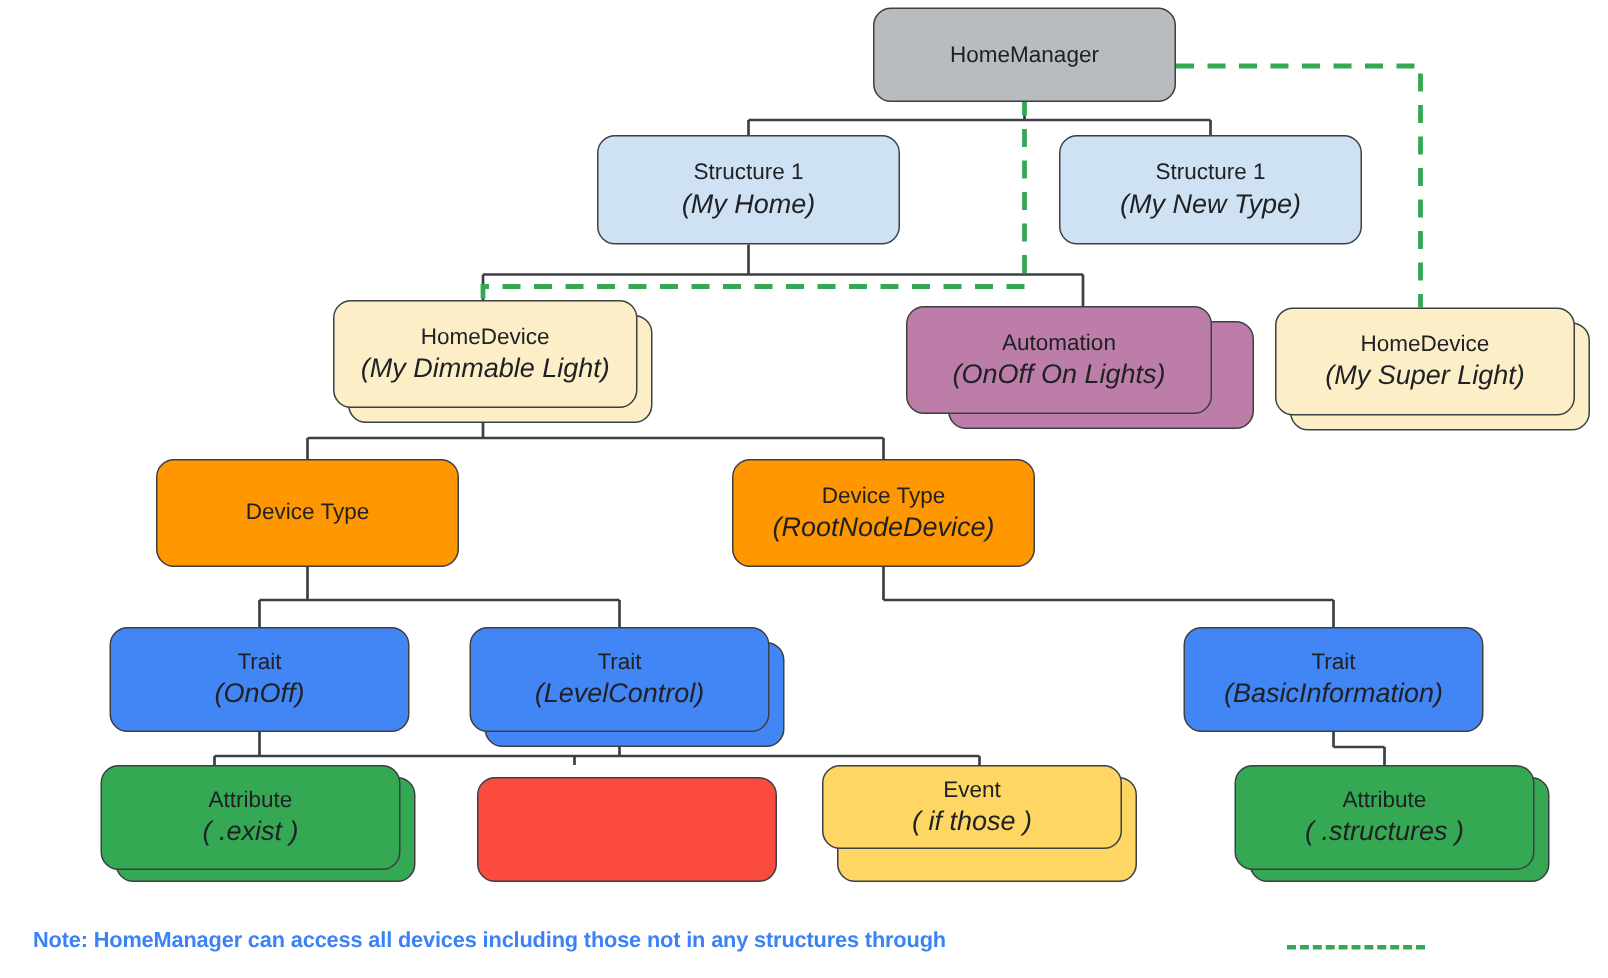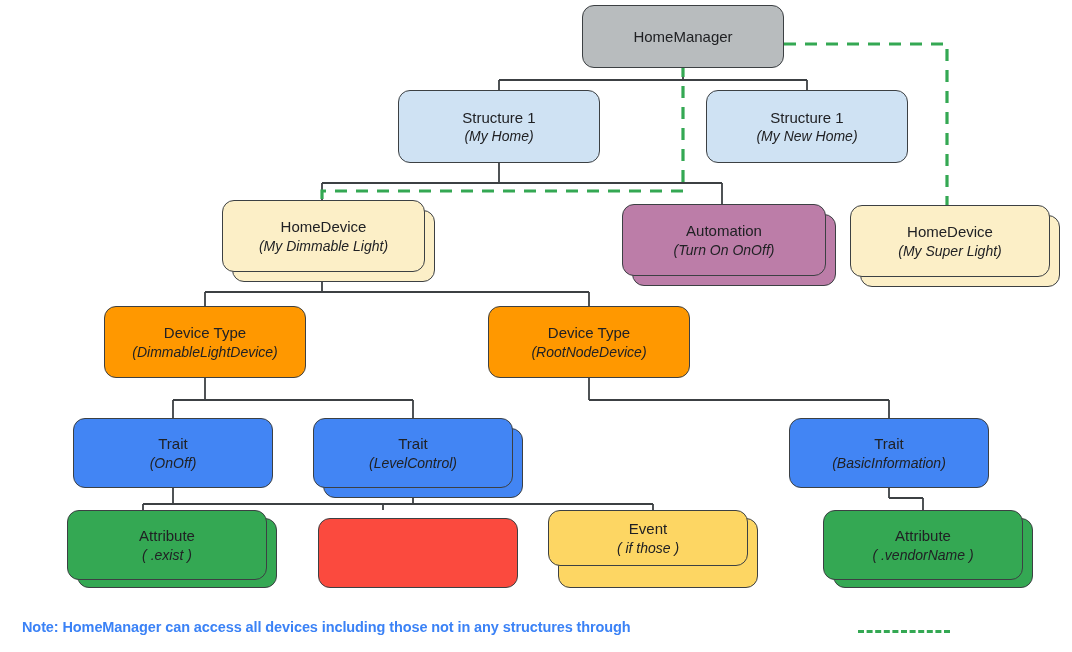--- a/index.html
+++ b/index.html
@@ -31,21 +31,21 @@
     flex-direction:column;
     align-items:center;
     justify-content:center;
     text-align:left;
     color:#202124;
     line-height:1.30;
     z-index:3;
     padding:2px 6px;
   }
   .node .l1{ font-size:15px; font-weight:400; white-space:nowrap;}
-  .node .l2{ font-size:14px; font-weight:400; font-style:italic; white-space:nowrap;}
+  .node .l2{ font-size:18px; font-weight:400; font-style:italic; white-space:nowrap;}
   .node .l2.plain{ font-style:normal; }
 
   
   .stack{
     position:absolute;
     box-sizing:border-box;
     border:1.6px solid #3c4043;
     border-radius:12px;
     z-index:2;
   }
@@ -133,41 +133,40 @@
     <span class="l1">HomeManager</span>
   </div>
 
   <div class="node" style="left:398px;top:90px;width:202px;height:73px;background:#CFE2F3;">
     <span class="l1">Structure 1</span>
     <span class="l2">(My Home)</span>
   </div>
 
   <div class="node" style="left:706px;top:90px;width:202px;height:73px;background:#CFE2F3;">
     <span class="l1">Structure 1</span>
-    <span class="l2">(My New Home)</span>
+    <span class="l2">(My New Type)</span>
   </div>
 
   <div class="node" style="left:222px;top:200px;width:203px;height:72px;background:#FCEFC7;">
     <span class="l1">HomeDevice</span>
     <span class="l2">(My Dimmable Light)</span>
   </div>
 
-  <div class="node" style="left:622px;top:204px;width:204px;height:72px;background:#BC7DA8;">
+  <div class="node" style="left:604px;top:204px;width:204px;height:72px;background:#BC7DA8;">
     <span class="l1">Automation</span>
-    <span class="l2">(Turn On OnOff)</span>
+    <span class="l2">(OnOff On Lights)</span>
   </div>
 
   <div class="node" style="left:850px;top:205px;width:200px;height:72px;background:#FCEFC7;">
     <span class="l1">HomeDevice</span>
     <span class="l2">(My Super Light)</span>
   </div>
 
   <div class="node" style="left:104px;top:306px;width:202px;height:72px;background:#FF9800;">
     <span class="l1">Device Type</span>
-    <span class="l2">(DimmableLightDevice)</span>
   </div>
 
   <div class="node" style="left:488px;top:306px;width:202px;height:72px;background:#FF9800;">
     <span class="l1">Device Type</span>
     <span class="l2">(RootNodeDevice)</span>
   </div>
 
   <div class="node" style="left:73px;top:418px;width:200px;height:70px;background:#4285F4;">
     <span class="l1">Trait</span>
     <span class="l2">(OnOff)</span>
@@ -189,19 +188,19 @@
   </div>
 
 
   <div class="node" style="left:548px;top:510px;width:200px;height:56px;background:#FDD663;">
     <span class="l1">Event</span>
     <span class="l2">( if those )</span>
   </div>
 
   <div class="node" style="left:823px;top:510px;width:200px;height:70px;background:#34A853;">
     <span class="l1">Attribute</span>
-    <span class="l2">( .vendorName )</span>
+    <span class="l2">( .structures )</span>
   </div>
 
   <div id="note">Note: HomeManager can access all devices including those not in any structures through</div>
   <div id="note-dash"></div>
 
 </div>
 
 </body></html>

